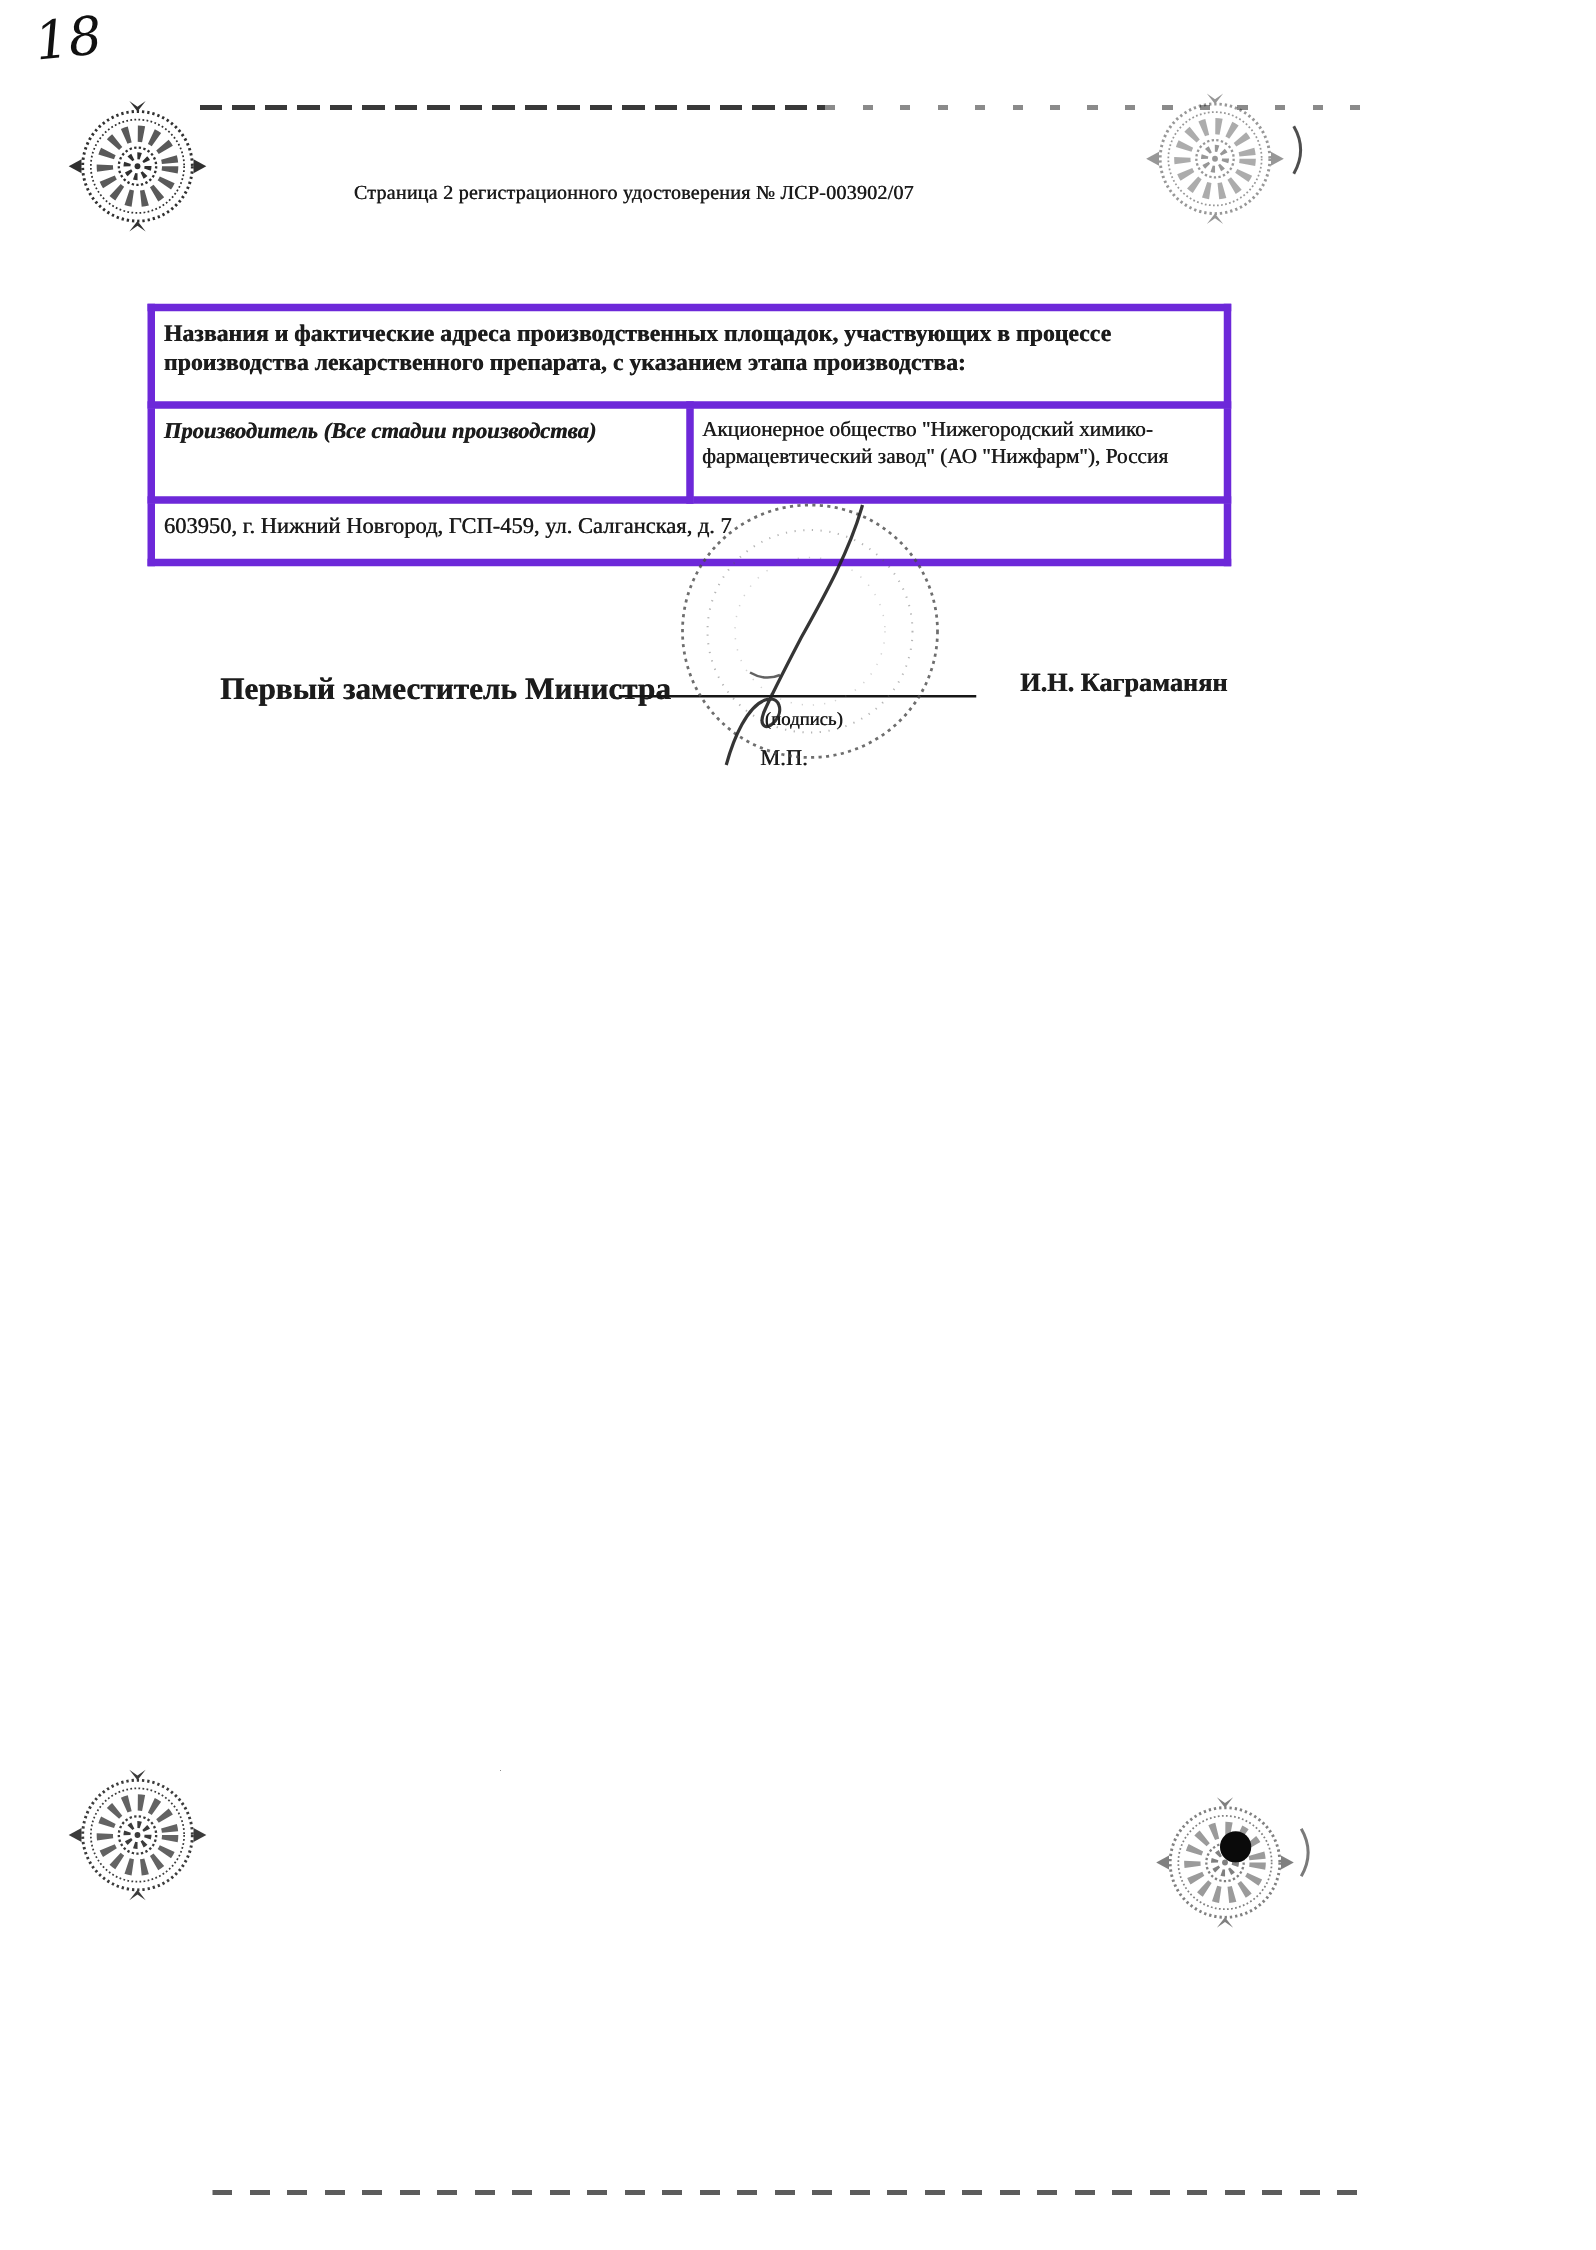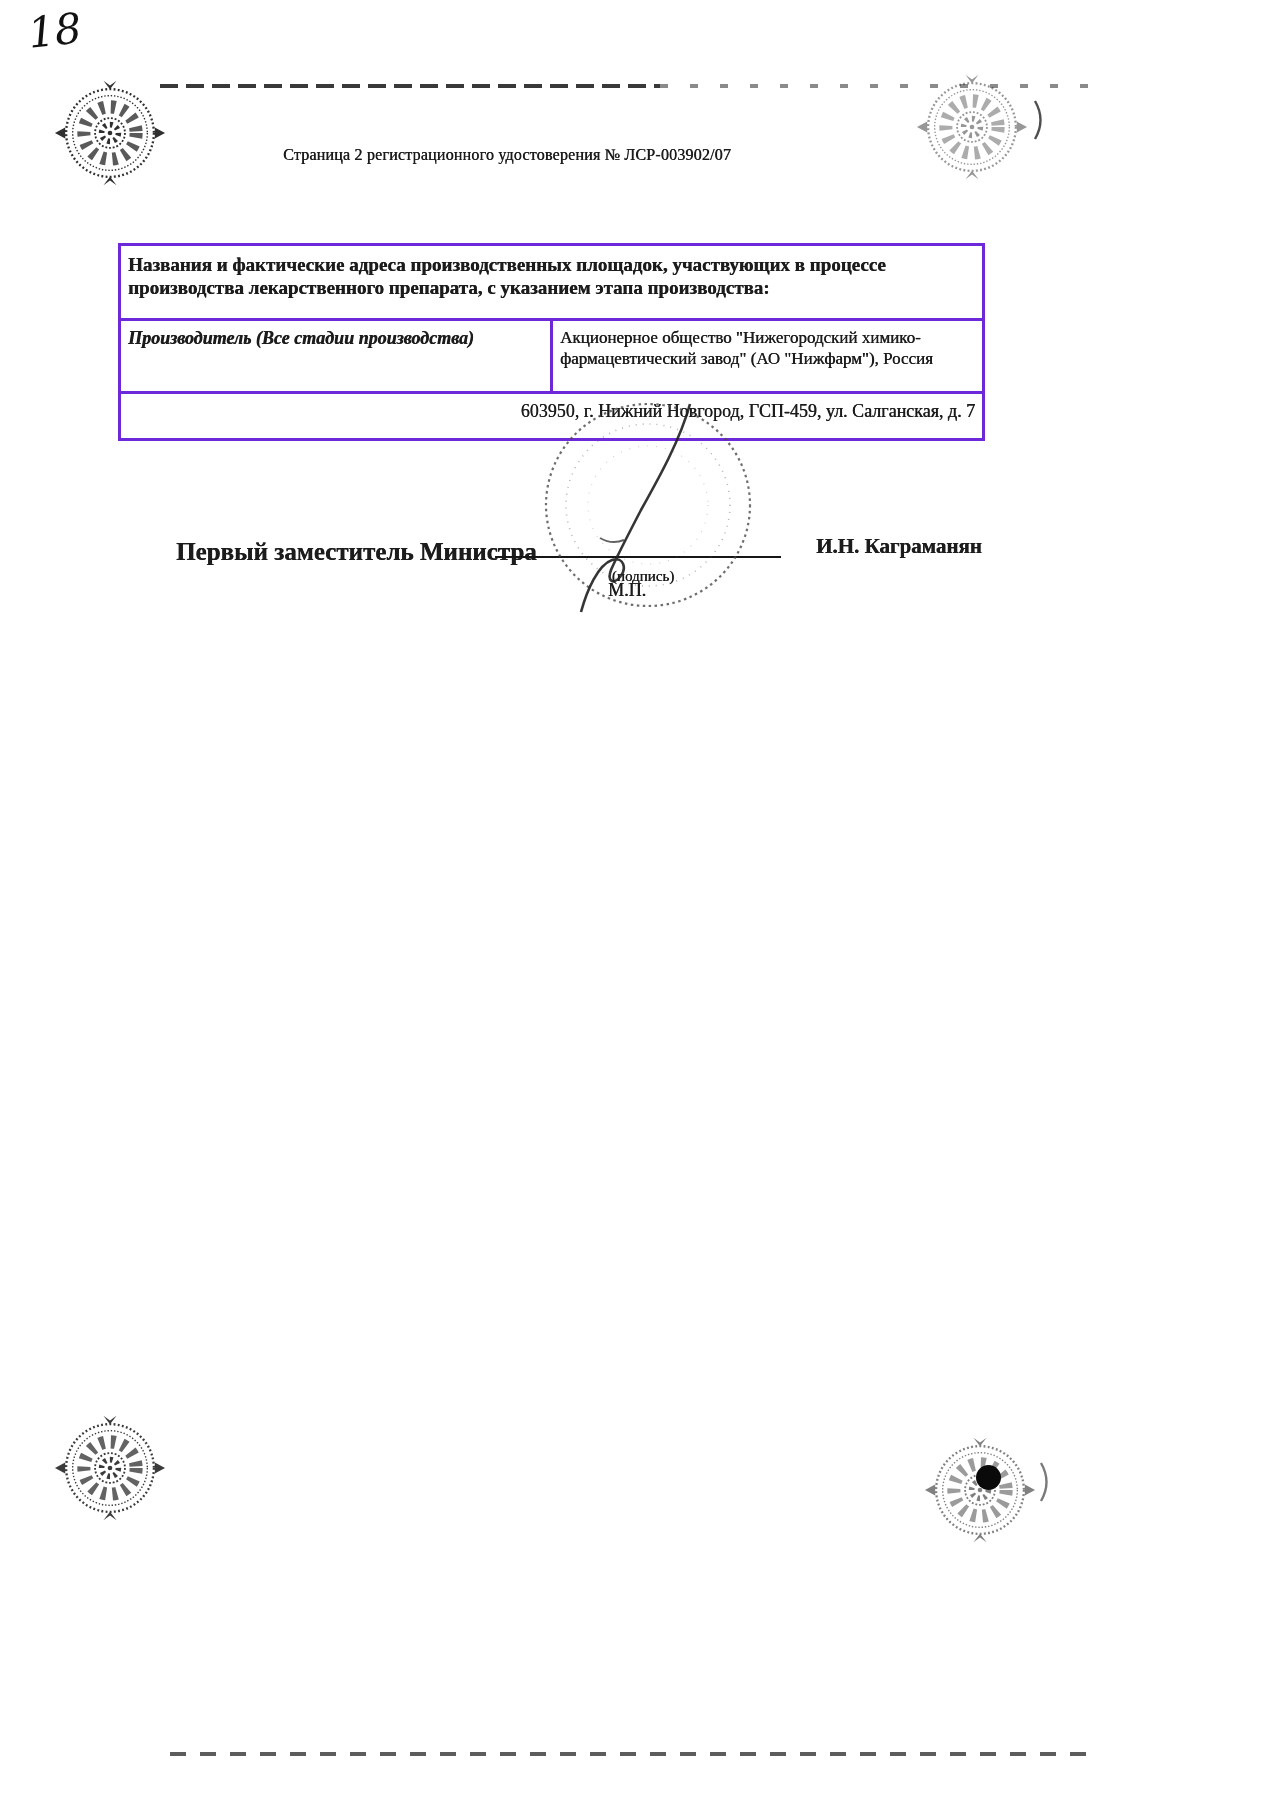--- a/index.html
+++ b/index.html
@@ -35,33 +35,33 @@
   .page-header{
     position:absolute; left:283px; top:146px; width:620px;
     font-size:16px; letter-spacing:.2px; white-space:nowrap;
   }
 
   .doc-table{
     position:absolute; left:118px; top:243px; width:867px;
     border-collapse:collapse; table-layout:fixed;
   }
   .doc-table td{
-    border:3px solid #6d28d9; vertical-align:top; padding:7px 7px;
+    border:6px solid #6d28d9; vertical-align:top; padding:7px 7px;
     font-size:18px; line-height:1.22;
   }
   .doc-table .title-cell{ font-size:19px; height:58px; }
   .doc-table .label-cell{ width:515px; height:56px;font-style:italic; }
   .doc-table .value-cell{ font-size:17px; }
-  .doc-table .address-cell{ height:30px;text-align:right; }
+  .doc-table .address-cell{ height:30px; }
 
   .sig-title{ position:absolute; left:176px; top:538px; font-size:25px;text-align:right; }
   .sig-name { position:absolute; left:816px; top:534px; font-size:21px; }
   .sig-line { position:absolute; left:495px; top:556px; width:286px; border-bottom:2px solid #161616; }
   .sig-caption{ position:absolute; left:593px; top:568px; width:100px; text-align:center; font-size:15px; }
-  .sig-mp  { position:absolute; left:608px; top:580px; font-size:18px; }
+  .sig-mp  { position:absolute; left:608px; top:596px; font-size:18px; }
 
   .stamp{ position:absolute; left:540px; top:398px; width:216px; height:216px; }
 
   .black-dot{ position:absolute; left:976px; top:1465px; width:25px; height:25px;
     border-radius:50%; background:#0a0a0a; }
 
   .curl{ position:absolute; width:16px; height:40px; }
   .curl.c1{ left:1032px; top:100px;  opacity:.8; }
   .curl.c2{ left:1038px; top:1462px; opacity:.6; }
 </style>

